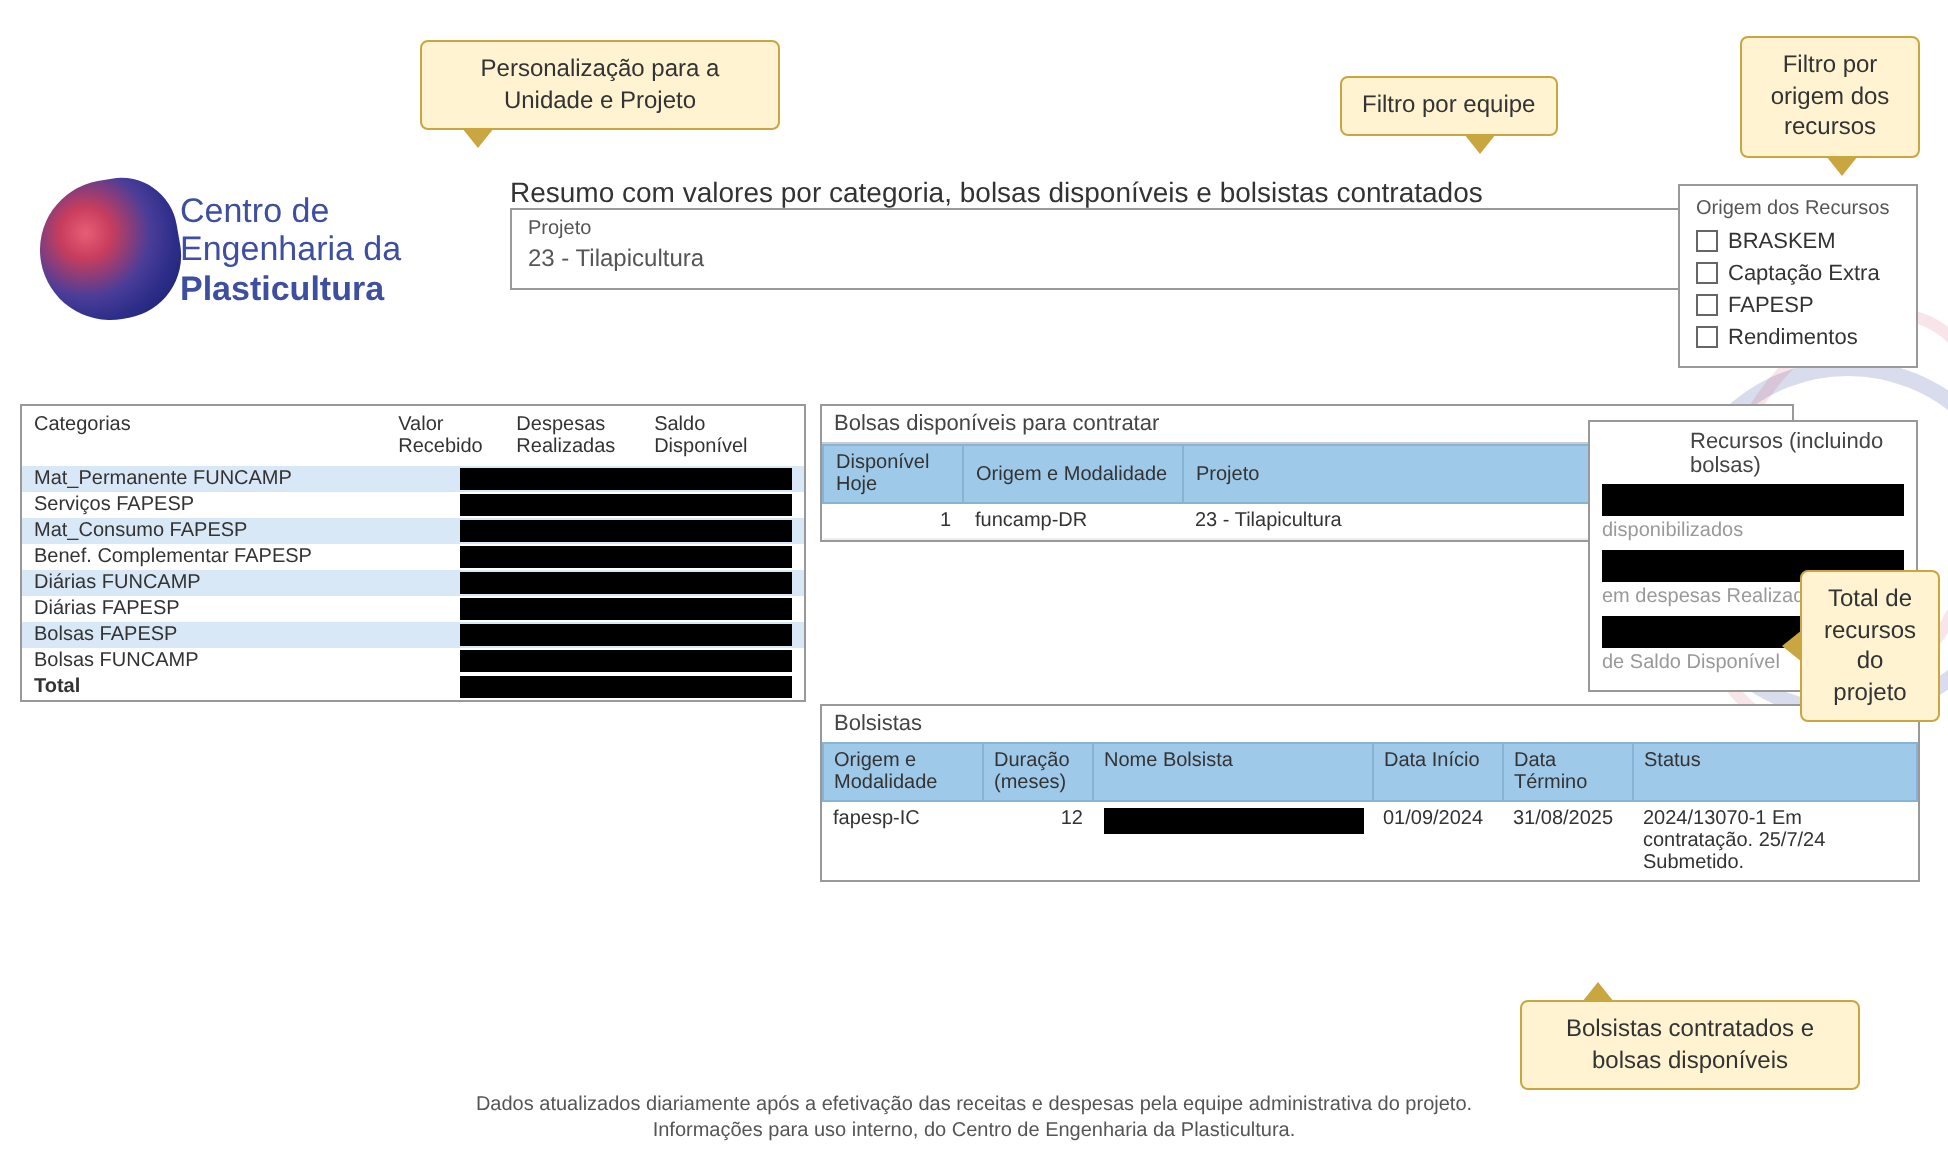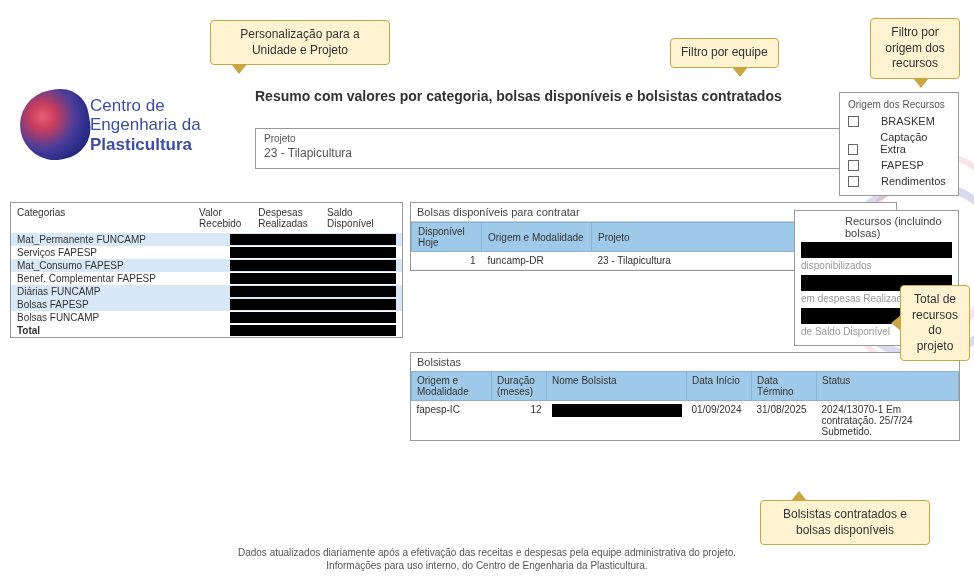--- a/index.html
+++ b/index.html
@@ -14,30 +14,30 @@
 .callout.tail-left::after { left: -10px; top: 50%; margin-top: -8px; border-top: 8px solid transparent; border-bottom: 8px solid transparent; border-right: 10px solid #c9a640; }
 
 
 .logo-area { position: absolute; left: 20px; top: 90px; display: flex; align-items: center; gap: 0; }
 .logo-blob { width: 70px; height: 70px; border-radius: 50% 40% 45% 50%; background: radial-gradient(circle at 35% 35%, #e85d75 0%, #c83d5d 20%, #4a3d99 50%, #2b2d88 70%, #1a1d66 100%); transform: rotate(-10deg); }
 .logo-text { font-size: 17px; line-height: 1.15; color: #3d4f9e; }
 .logo-text .bold { font-weight: 700; }
 
 
 .title-block { position: absolute; left: 255px; top: 88px; width: 630px; }
-.title-block h2 { font-size: 14px; font-weight: 700; margin-bottom: 24px; }
+.title-block h2 { font-size: 14px; font-weight: 400; margin-bottom: 0; }
 .project-box { border: 1px solid #999; padding: 4px 8px 8px 8px; background: #fff; position: relative; }
 .project-box .label { font-size: 10px; color: #555; margin-bottom: 2px; }
 .project-box .select { font-size: 12px; color: #555; position: relative; padding-right: 20px; }
 .project-box .chev { position: absolute; right: 10px; bottom: 8px; font-size: 11px; color: #888; }
 
 
 .origem-box { position: absolute; right: 15px; top: 92px; width: 120px; border: 1px solid #999; padding: 6px 8px; background: #fff; font-size: 11px; }
 .origem-box .label { font-size: 10px; color: #555; margin-bottom: 3px; }
-.origem-box .opt { display: flex; align-items: flex-end; gap: 22px; padding: 2px 0; }
+.origem-box .opt { display: flex; align-items: flex-start; gap: 5px; padding: 2px 0; }
 .origem-box .cb { width: 11px; height: 11px; border: 1px solid #666; display: inline-block; }
 
 
 .cat-box { position: absolute; left: 10px; top: 202px; width: 393px; border: 1px solid #999; background: #fff; }
 .cat-box .head { display: flex; font-size: 10px; color: #333; padding: 4px 6px; }
 .cat-box .head .c1 { width: 185px; }
 .cat-box .head .c2 { width: 60px; }
 .cat-box .head .c3 { width: 70px; }
 .cat-box .head .c4 { width: 70px; }
 .cat-row { display: flex; padding: 1px 6px; align-items: center; }
@@ -142,20 +142,24 @@
         <div class="bar"></div>
       </div>
       <div class="cat-row">
         <div class="c1">Benef. Complementar FAPESP</div>
         <div class="bar"></div>
       </div>
       <div class="cat-row zebra">
         <div class="c1">Diárias FUNCAMP</div>
         <div class="bar"></div>
       </div>
+      <div class="cat-row">
+        <div class="c1">Diárias FAPESP</div>
+        <div class="bar"></div>
+      </div>
       <div class="cat-row zebra">
         <div class="c1">Bolsas FAPESP</div>
         <div class="bar"></div>
       </div>
       <div class="cat-row">
         <div class="c1">Bolsas FUNCAMP</div>
         <div class="bar"></div>
       </div>
       <div class="cat-row total">
         <div class="c1">Total</div>

